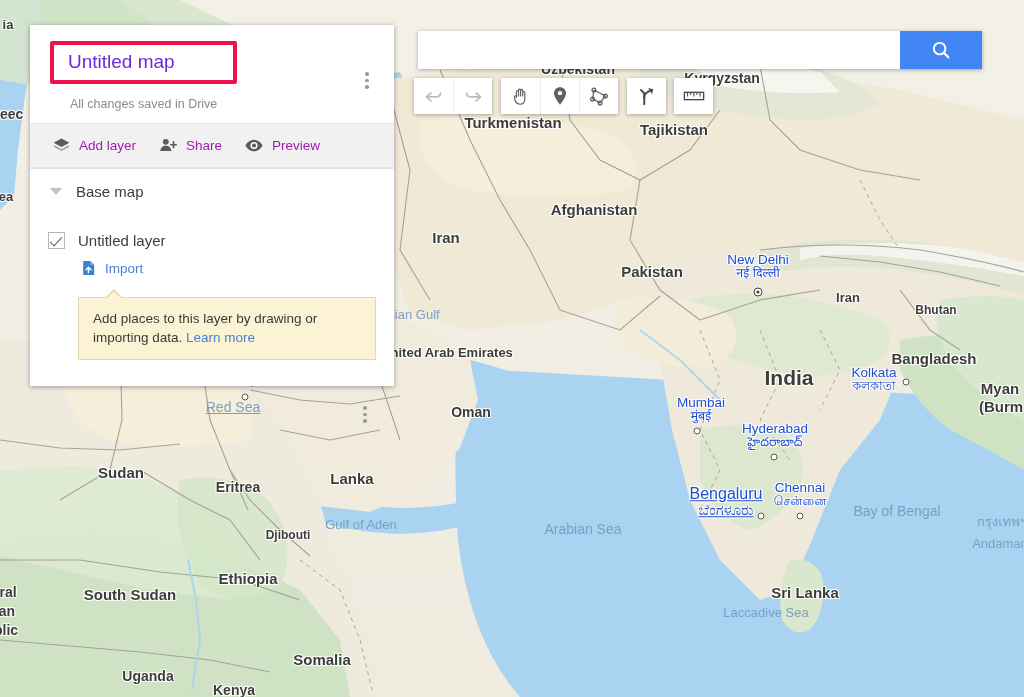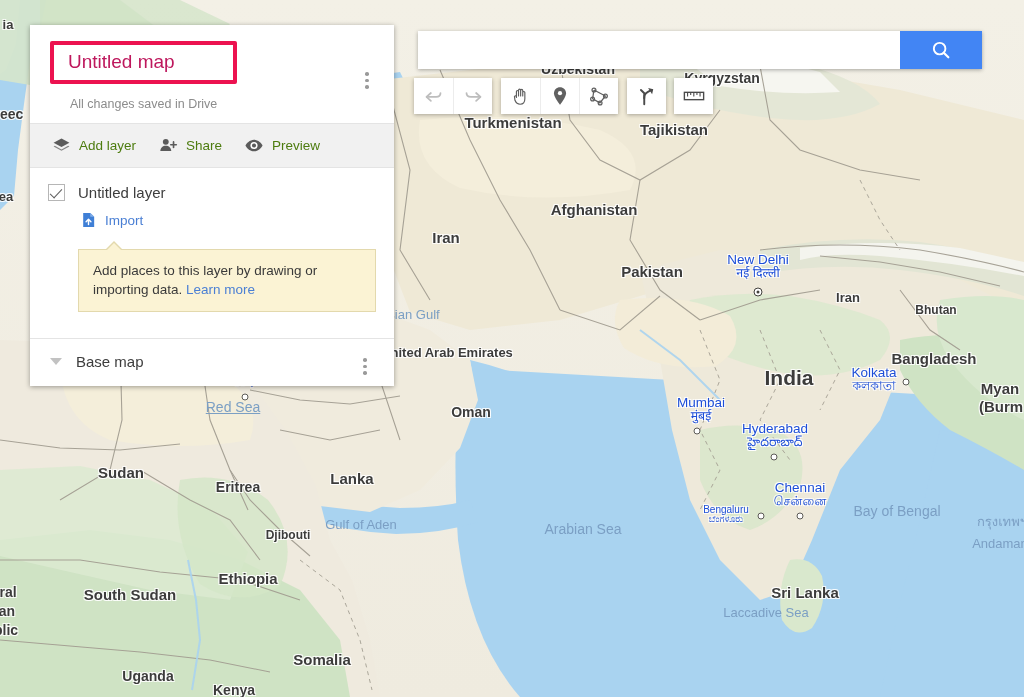--- a/index.html
+++ b/index.html
@@ -86,38 +86,38 @@
   
   #panel {
     position: absolute; left: 30px; top: 25px; width: 364px;
     background: #fff; box-shadow: 0 1px 5px rgba(0,0,0,.36);
   }
   #panel-header { padding: 16px 18px 12px 18px; position: relative; }
   #map-title-box {
     display: inline-block; border: 4px solid #ec1250; border-radius: 2px;
     padding: 6px 58px 7px 14px; margin-left: 2px;
   }
-  #map-title { font-size: 19px; color: #be185d; line-height: 22px; }
+  #map-title { font-size: 19px; color: #6d28d9; line-height: 22px; }
   #save-status { font-size: 12.5px; color: #8c8c8c; margin: 13px 0 0 22px; }
 
   .kebab {
     position: absolute; width: 26px; cursor: pointer;
     display: flex; flex-direction: column; align-items: center; gap: 3px;
   }
   .kebab span { width: 3.5px; height: 3.5px; border-radius: 50%; background: #9a9a9a; display: block; }
   #panel-menu { right: 14px; top: 47px; }
   #layer-menu  { right: 16px; top: 190px; }
 
   #panel-actions {
     display: flex; align-items: center; gap: 22px;
     background: #f1f1f1; padding: 12px 22px;
     border-top: 1px solid #e4e4e4; border-bottom: 1px solid #e4e4e4;
   }
   .paction { display: flex; align-items: center; gap: 8px; cursor: pointer; }
-  .paction-label { font-size: 13.5px; color: #4d7c0f; }
+  .paction-label { font-size: 13.5px; color: #a21caf; }
   .paction svg { display: block; }
 
   #layer-section { padding: 16px 0 0 0; position: relative; }
   #layer-row { display: flex; align-items: center; gap: 13px; padding: 0 18px; }
   #layer-check {
     width: 17px; height: 17px; border: 1.4px solid #b6b6b6; background: #fff;
     position: relative; cursor: pointer; flex: none;
   }
   #layer-check::after {
     content: ""; position: absolute; left: 4px; top: 1px;
@@ -310,21 +310,21 @@
         <div class="mlabel city" style="left: 758px; top: 266px; font-size: 13.5px;">New Delhi<span class="native">नई दिल्ली</span></div>
         <div class="capdot" style="left: 758px; top: 292px;"></div>
         <div class="mlabel city" style="left: 874px; top: 379px; font-size: 13.5px;">Kolkata<span class="native">কলকাতা</span></div>
         <div class="citydot" style="left: 906px; top: 382px;"></div>
         <div class="mlabel city" style="left: 701px; top: 409px; font-size: 13.5px;">Mumbai<span class="native">मुंबई</span></div>
         <div class="citydot" style="left: 697px; top: 431px;"></div>
         <div class="mlabel city" style="left: 775px; top: 435px; font-size: 13.5px;">Hyderabad<span class="native">హైదరాబాద్</span></div>
         <div class="citydot" style="left: 774px; top: 457px;"></div>
         <div class="mlabel city" style="left: 800px; top: 494px; font-size: 13.5px;">Chennai<span class="native">சென்னை</span></div>
         <div class="citydot" style="left: 800px; top: 516px;"></div>
-        <div class="mlabel city" style="left: 726px; top: 514px; font-size: 10px;">Bengaluru<span class="native">ಬೆಂಗಳೂರು</span></div>
+        <div class="mlabel city" style="left: 726px; top: 502px; font-size: 16px; text-decoration: underline;">Bengaluru<span class="native">ಬೆಂಗಳೂರು</span></div>
         <div class="citydot" style="left: 761px; top: 516px;"></div>
         <div class="mlabel city" style="left: 245px; top: 380px; font-size: 13.5px;">جدة</div>
         <div class="citydot" style="left: 245px; top: 397px;"></div>
       </div>
     <div id="water-labels">
         <div class="mlabel water" style="left: 233px; top: 407px; font-size: 14px; text-decoration: underline;">Red Sea</div>
         <div class="mlabel water" style="left: 361px; top: 524px; font-size: 13px;">Gulf of Aden</div>
         <div class="mlabel water" style="left: 583px; top: 529px; font-size: 14px;">Arabian Sea</div>
         <div class="mlabel water" style="left: 897px; top: 511px; font-size: 14px;">Bay of Bengal</div>
         <div class="mlabel water" style="left: 766px; top: 612px; font-size: 13px;">Laccadive Sea</div>
@@ -448,20 +448,25 @@
       <div class="paction">
         <svg width="20" height="19" viewBox="0 0 24 24">
           <path d="M12 4.6 C6.6 4.6 2.3 9.4 1.2 12 C2.3 14.6 6.6 19.4 12 19.4 C17.4 19.4 21.7 14.6 22.8 12 C21.7 9.4 17.4 4.6 12 4.6 Z" fill="#5b5b5b"></path>
           <circle cx="12" cy="12" r="4.5" fill="#fff"></circle>
           <circle cx="12" cy="12" r="2.6" fill="#5b5b5b"></circle>
         </svg>
         <span class="paction-label">Preview</span>
       </div>
     </div>
 
+    <div id="basemap-row">
+      <div id="basemap-caret"></div>
+      <span id="basemap-label">Base map</span>
+    </div>
+
     <div id="layer-section">
       <div id="layer-row">
         <div id="layer-check"></div>
         <span id="layer-name">Untitled layer</span>
       </div>
       <div class="kebab" id="layer-menu">
         <span></span>
         <span></span>
         <span></span>
       </div>
@@ -474,20 +479,15 @@
         </svg>
         <span id="import-label">Import</span>
       </div>
 
       <div id="tooltip">
         <div id="tooltip-text"><span>Add places to this layer by drawing or importing data. </span><span id="tooltip-link">Learn more</span></div>
       </div>
 
       <div id="panel-spacer"></div>
     </div>
-
-    <div id="basemap-row">
-      <div id="basemap-caret"></div>
-      <span id="basemap-label">Base map</span>
-    </div>
   </div>
 
 </div>
 
 </body></html>

